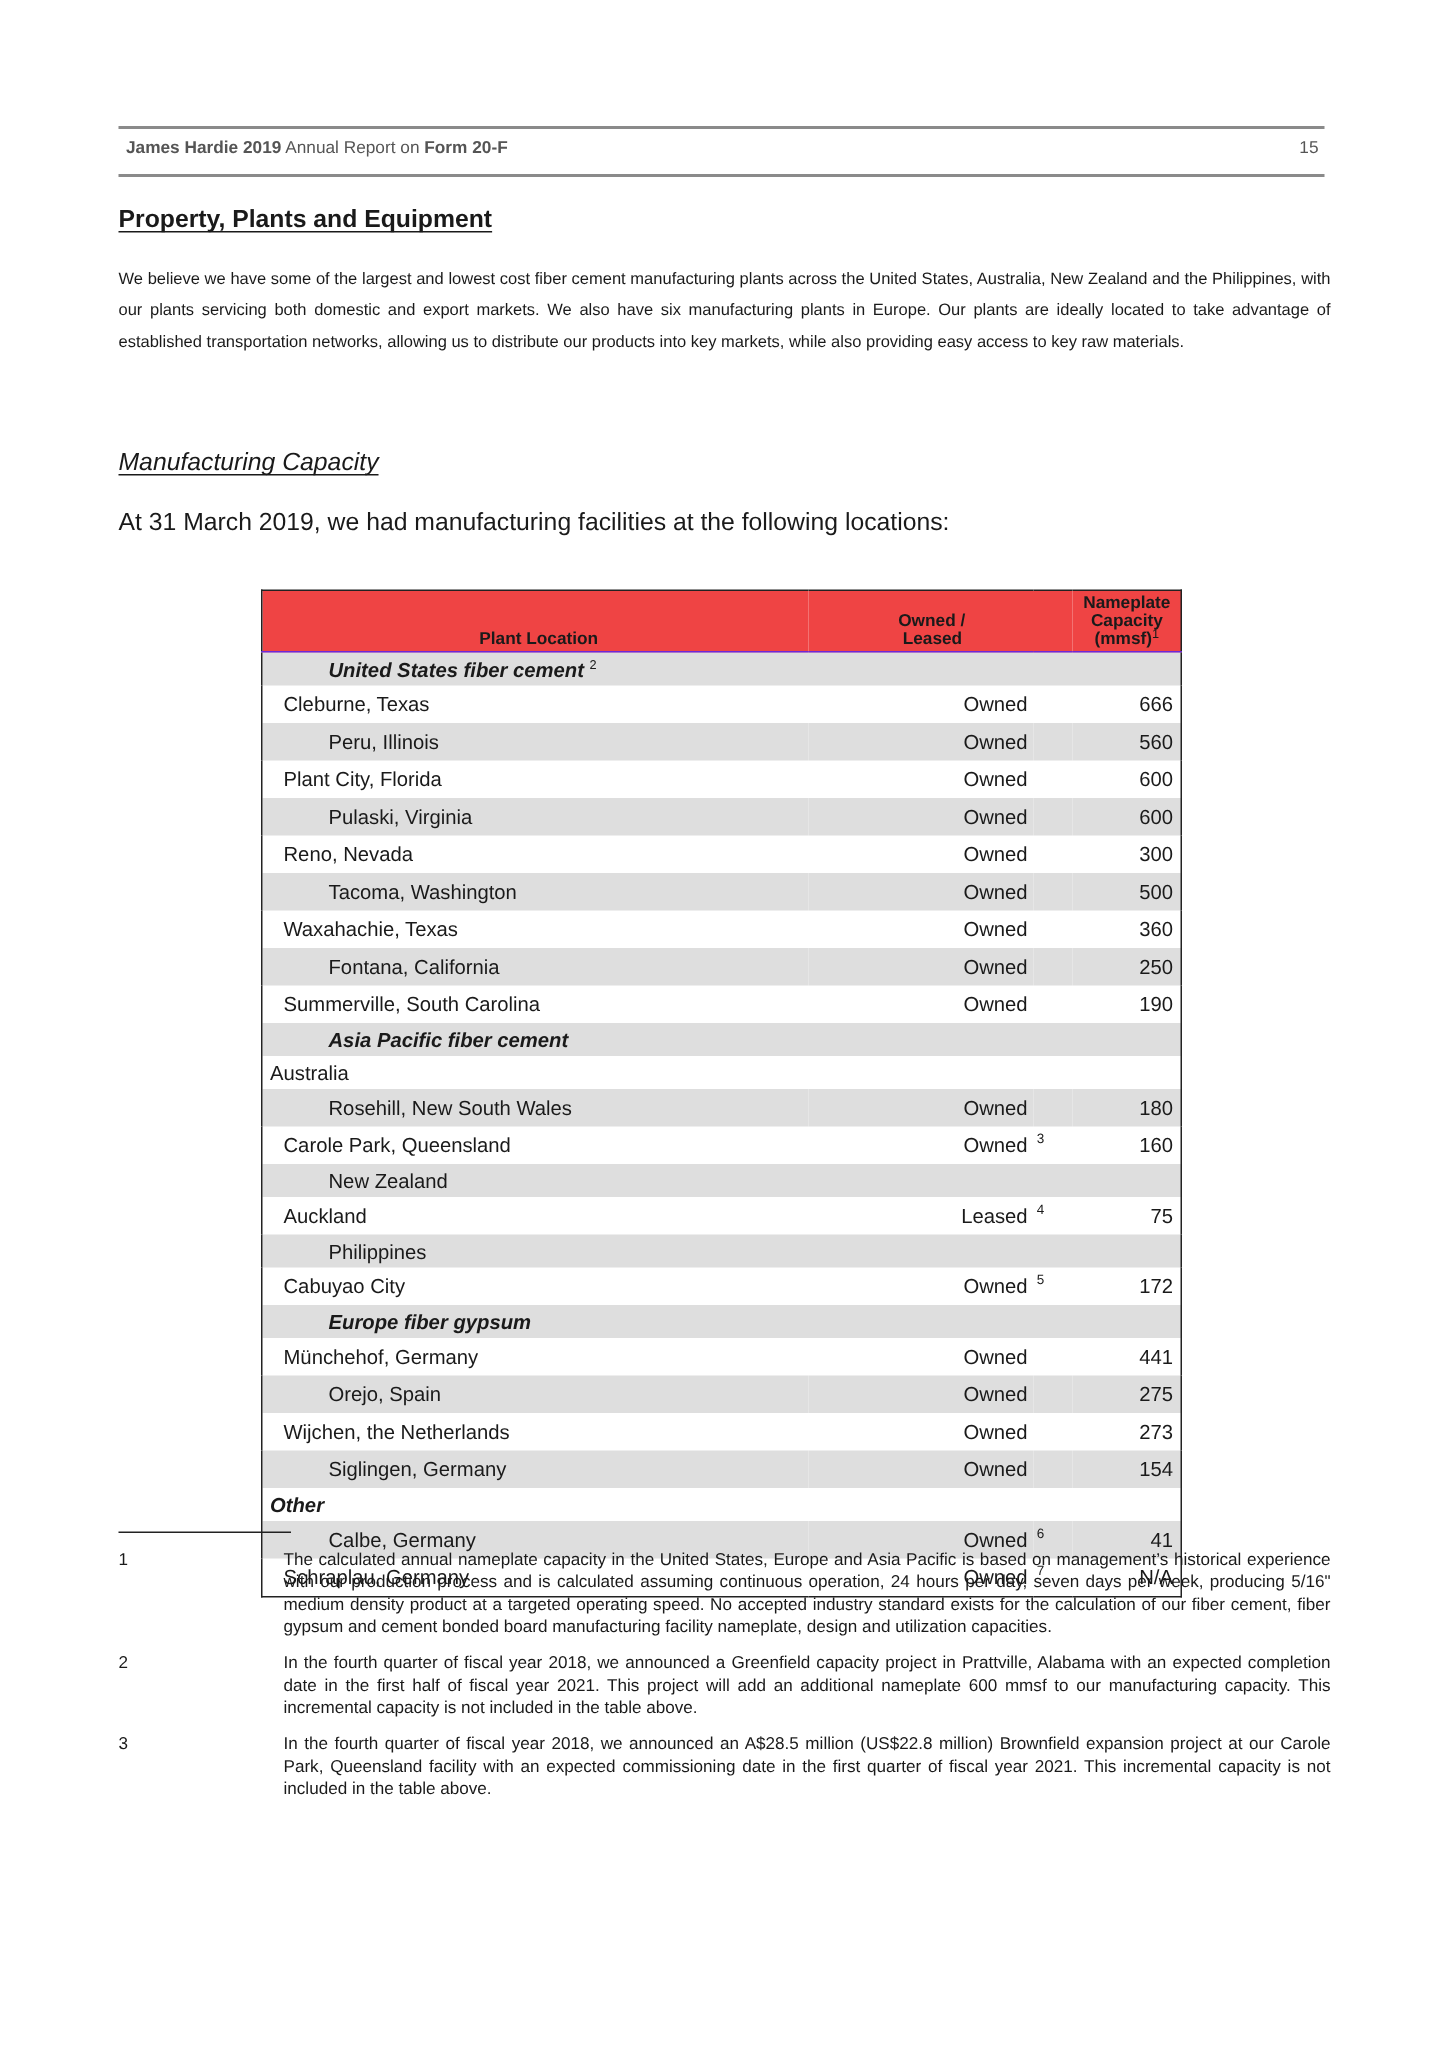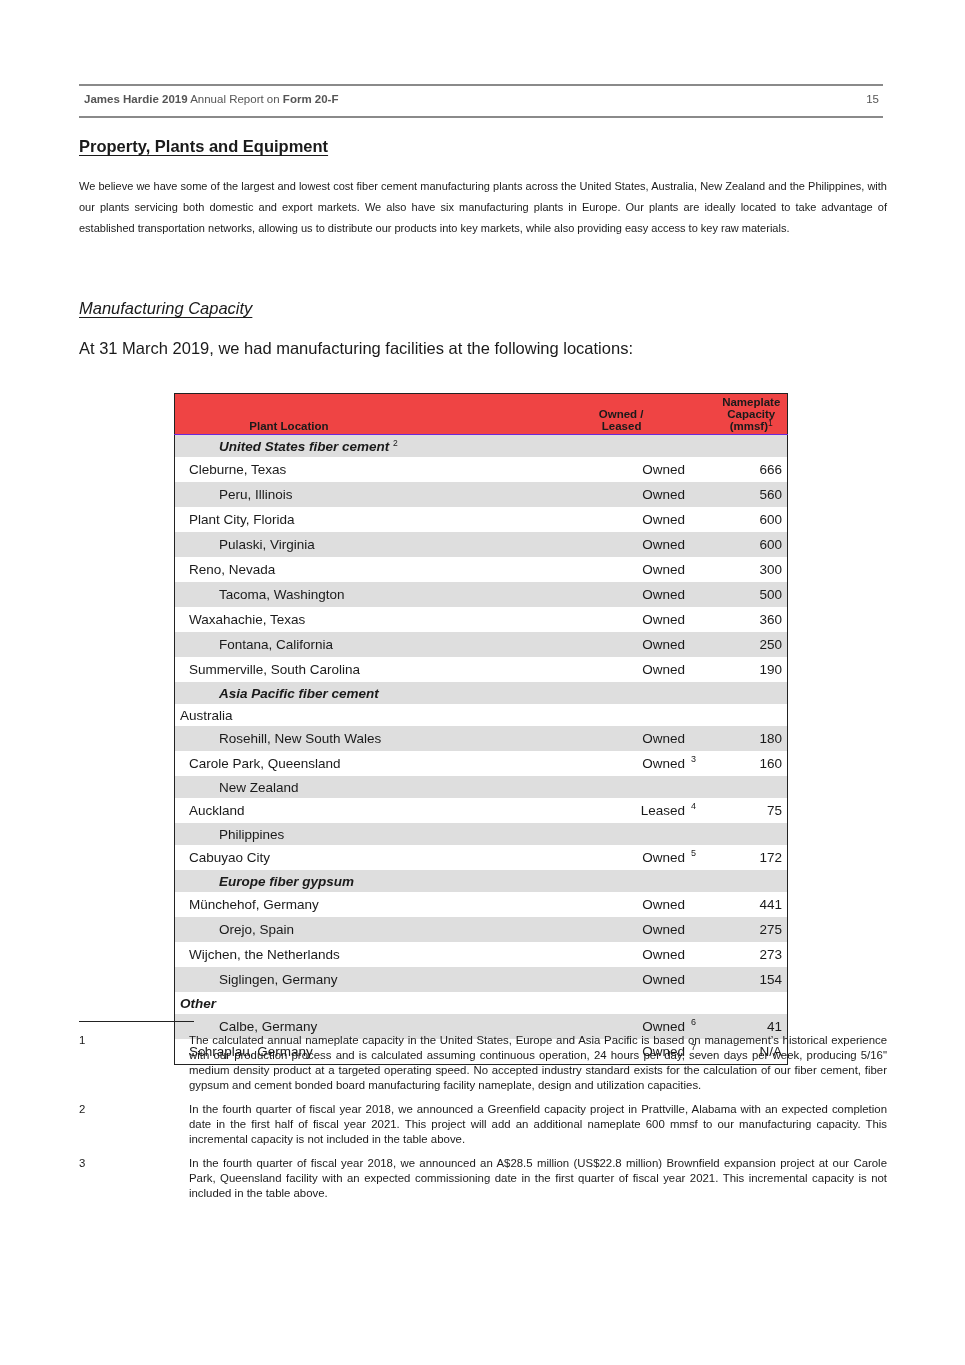--- a/index.html
+++ b/index.html
@@ -68,21 +68,21 @@
 <div class="rule" style="top:116px;"></div>
 
 <div class="h1">Property, Plants and Equipment</div>
 <div class="para">We believe we have some of the largest and lowest cost fiber cement manufacturing plants across the United States, Australia, New Zealand and the Philippines, with our plants servicing both domestic and export markets. We also have six manufacturing plants in Europe. Our plants are ideally located to take advantage of established transportation networks, allowing us to distribute our products into key markets, while also providing easy access to key raw materials.</div>
 <div class="h2">Manufacturing Capacity</div>
 <div class="intro">At 31 March 2019, we had manufacturing facilities at the following locations:</div>
 
 <table class="cap">
   <thead>
     <tr>
-      <th style="padding-right:140px;">
+      <th style="text-align:right;padding-right:140px;">
         <span>Plant Location</span>
       </th>
       <th colspan="2" style="padding-left:60px;text-align:left;">
         <span>Owned /</span><br>
         <span style="padding-left:3px;">Leased</span>
       </th>
       <th>
         <span>Nameplate Capacity</span><br>
         <span>(mmsf)</span><sup>1</sup>
       </th>

